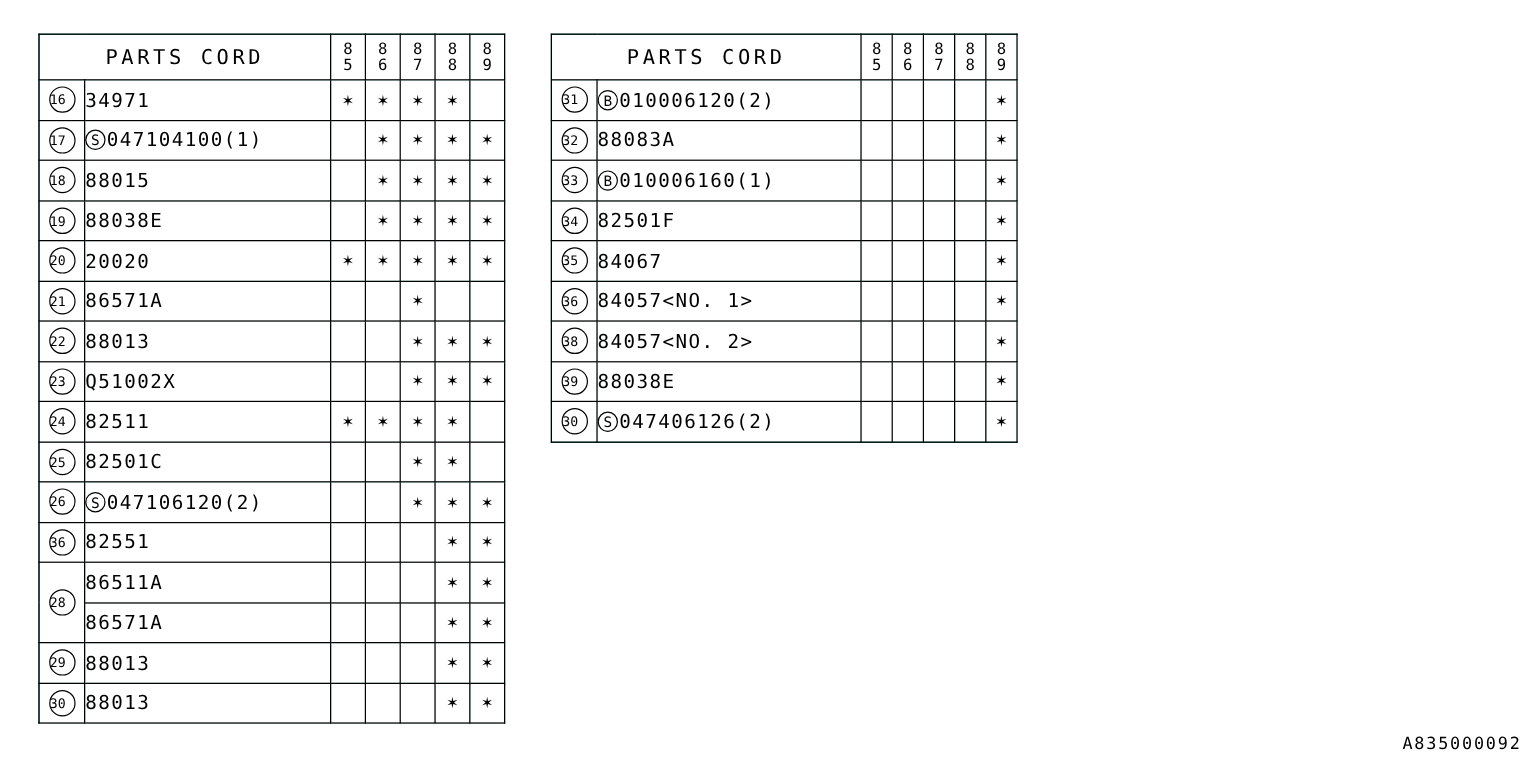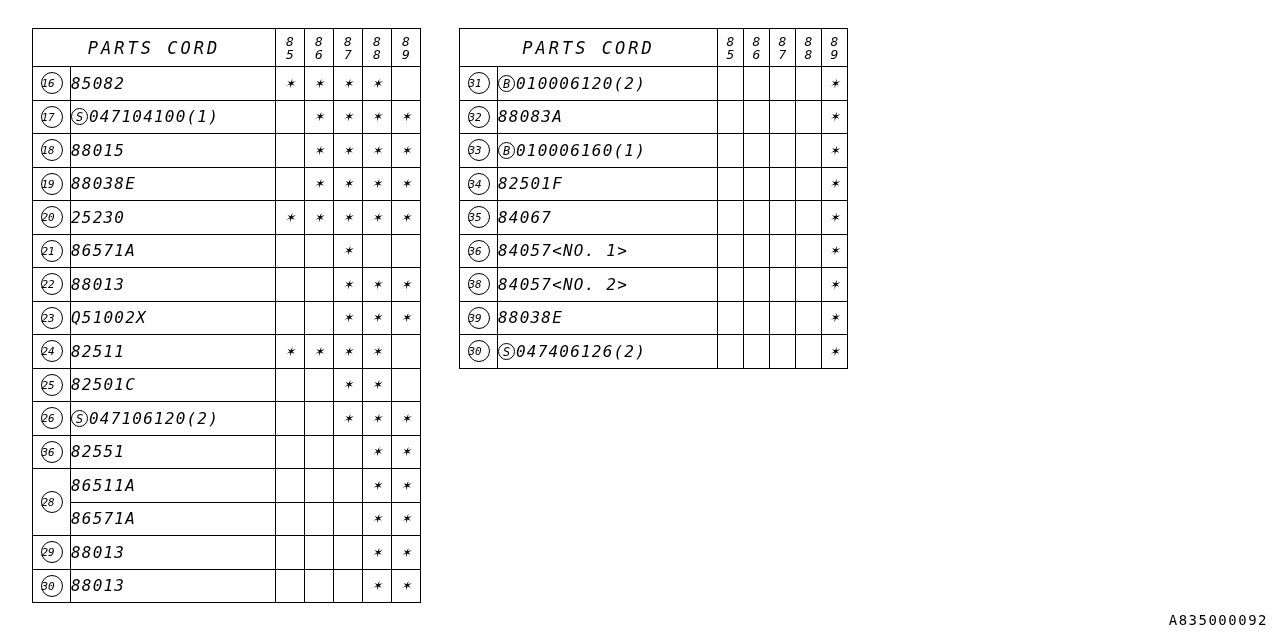--- a/index.html
+++ b/index.html
@@ -15,21 +15,20 @@
     overflow: hidden;
     font-family: "DejaVu Sans Mono", "Liberation Mono", monospace;
     color: #000000;
   }
 
   .parts-table {
     position: absolute;
     border-collapse: collapse;
     table-layout: fixed;
     background: #0f766e;
-    font-style: italic;
   }
 
   #table-left  { left: 32px;  top: 28px; }
   #table-right { left: 459px; top: 28px; }
 
   .parts-table td,
   .parts-table th {
     border: 1px solid #000000;
     padding: 0;
     margin: 0;
@@ -168,21 +167,21 @@
         </th>
         <th class="hdr-year">
           <span class="yd">8</span>
           <span class="yd">9</span>
         </th>
       </tr>
     </thead>
   <tbody>
       <tr class="row-h">
         <td class="cell-idx"><span class="circle-num">16</span></td>
-        <td class="cell-name"><span class="pname">85082</span></td>
+        <td class="cell-name"><span class="pname">34971</span></td>
         <td class="cell-year"><span>✶</span></td>
         <td class="cell-year"><span>✶</span></td>
         <td class="cell-year"><span>✶</span></td>
         <td class="cell-year dash-right"><span>✶</span></td>
         <td class="cell-year"></td>
       </tr>
       <tr class="row-h">
         <td class="cell-idx"><span class="circle-num">17</span></td>
         <td class="cell-name"><span class="prefix-circle">S</span><span class="pname">047104100(1)</span></td>
         <td class="cell-year"></td>
@@ -204,21 +203,21 @@
         <td class="cell-idx"><span class="circle-num">19</span></td>
         <td class="cell-name"><span class="pname">88038E</span></td>
         <td class="cell-year"></td>
         <td class="cell-year"><span>✶</span></td>
         <td class="cell-year"><span>✶</span></td>
         <td class="cell-year dash-right"><span>✶</span></td>
         <td class="cell-year"><span>✶</span></td>
       </tr>
       <tr class="row-h">
         <td class="cell-idx"><span class="circle-num">20</span></td>
-        <td class="cell-name"><span class="pname">25230</span></td>
+        <td class="cell-name"><span class="pname">20020</span></td>
         <td class="cell-year"><span>✶</span></td>
         <td class="cell-year"><span>✶</span></td>
         <td class="cell-year"><span>✶</span></td>
         <td class="cell-year dash-right"><span>✶</span></td>
         <td class="cell-year"><span>✶</span></td>
       </tr>
       <tr class="row-h">
         <td class="cell-idx"><span class="circle-num">21</span></td>
         <td class="cell-name"><span class="pname">86571A</span></td>
         <td class="cell-year"></td>

